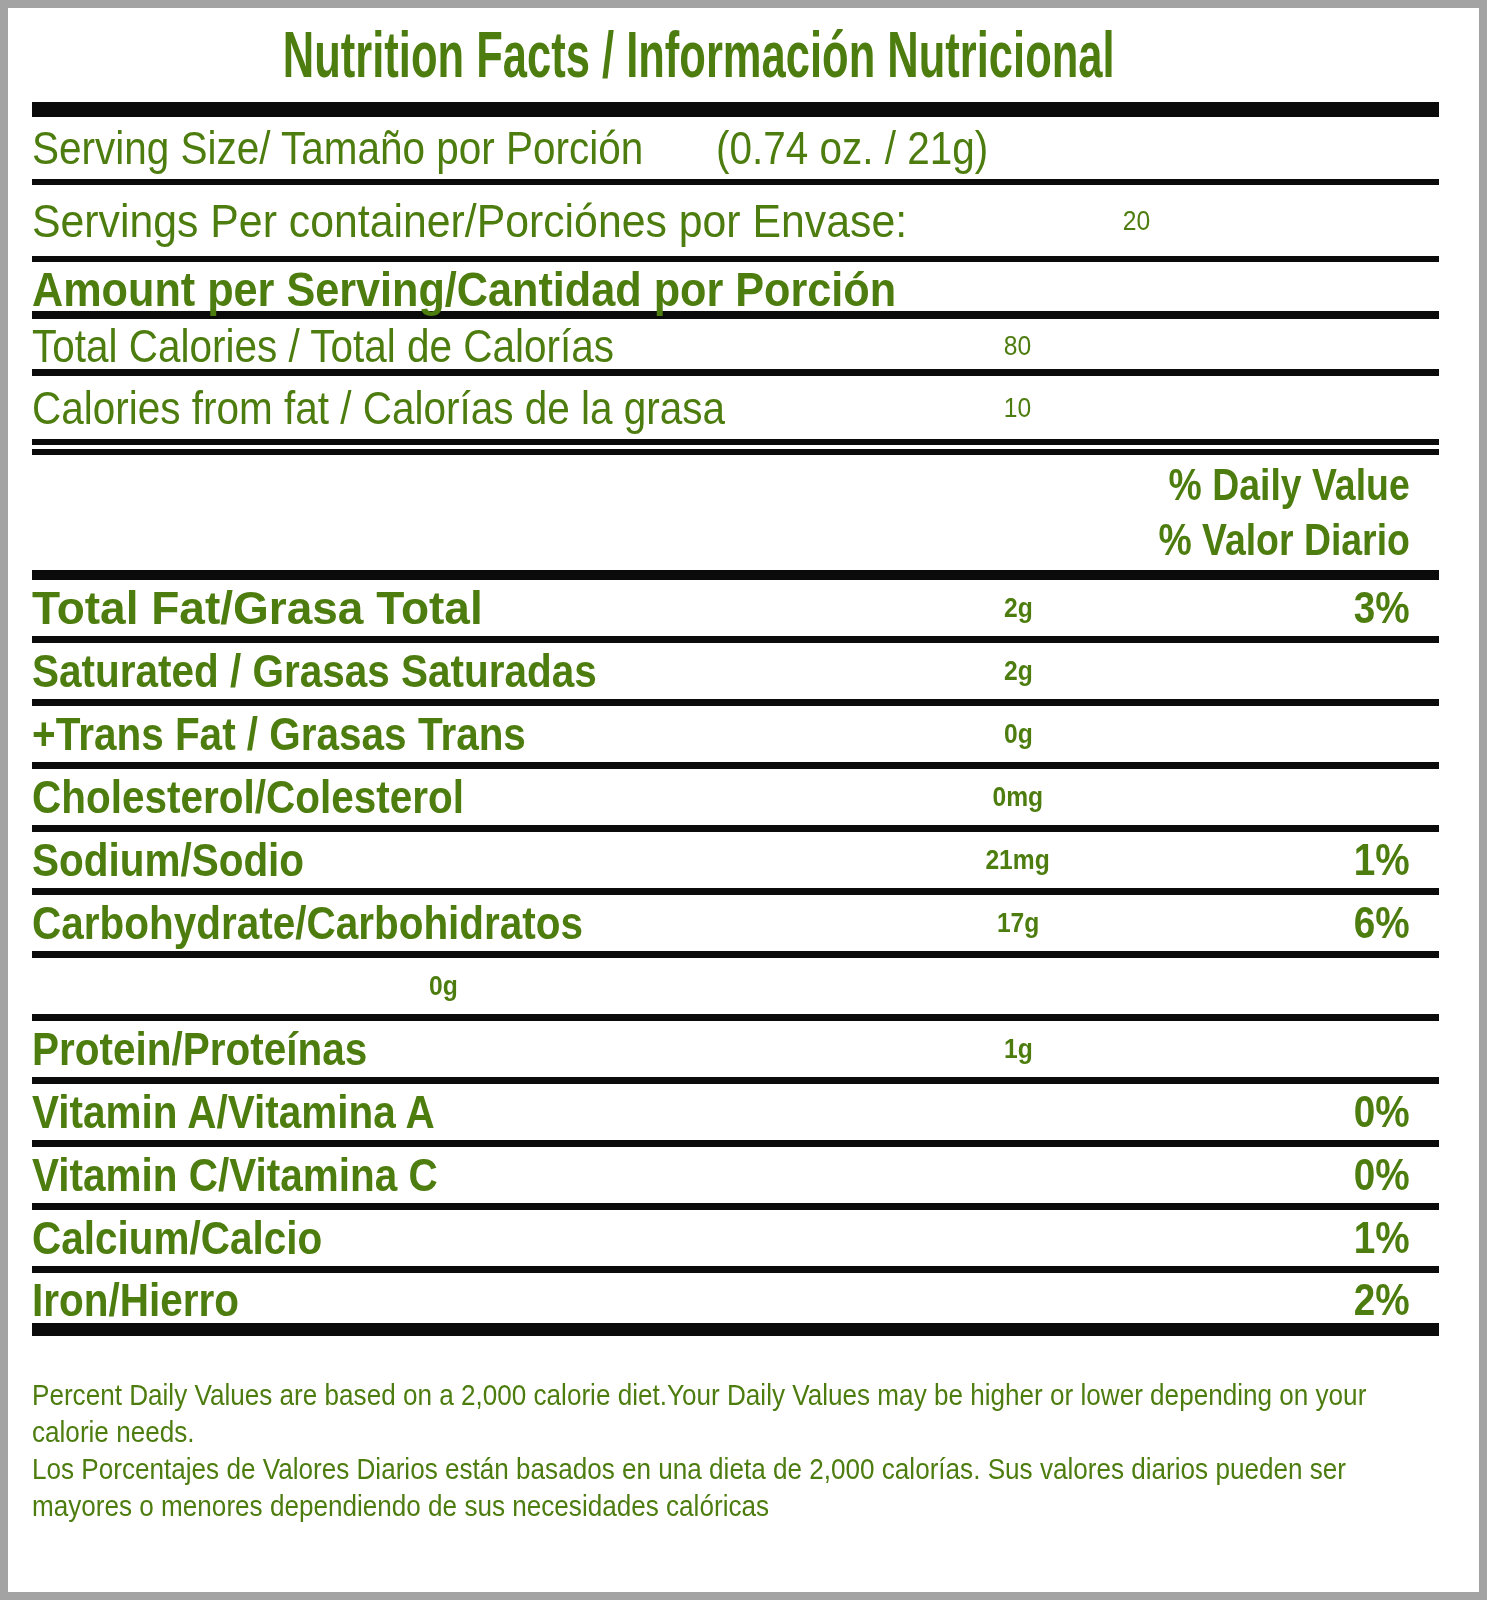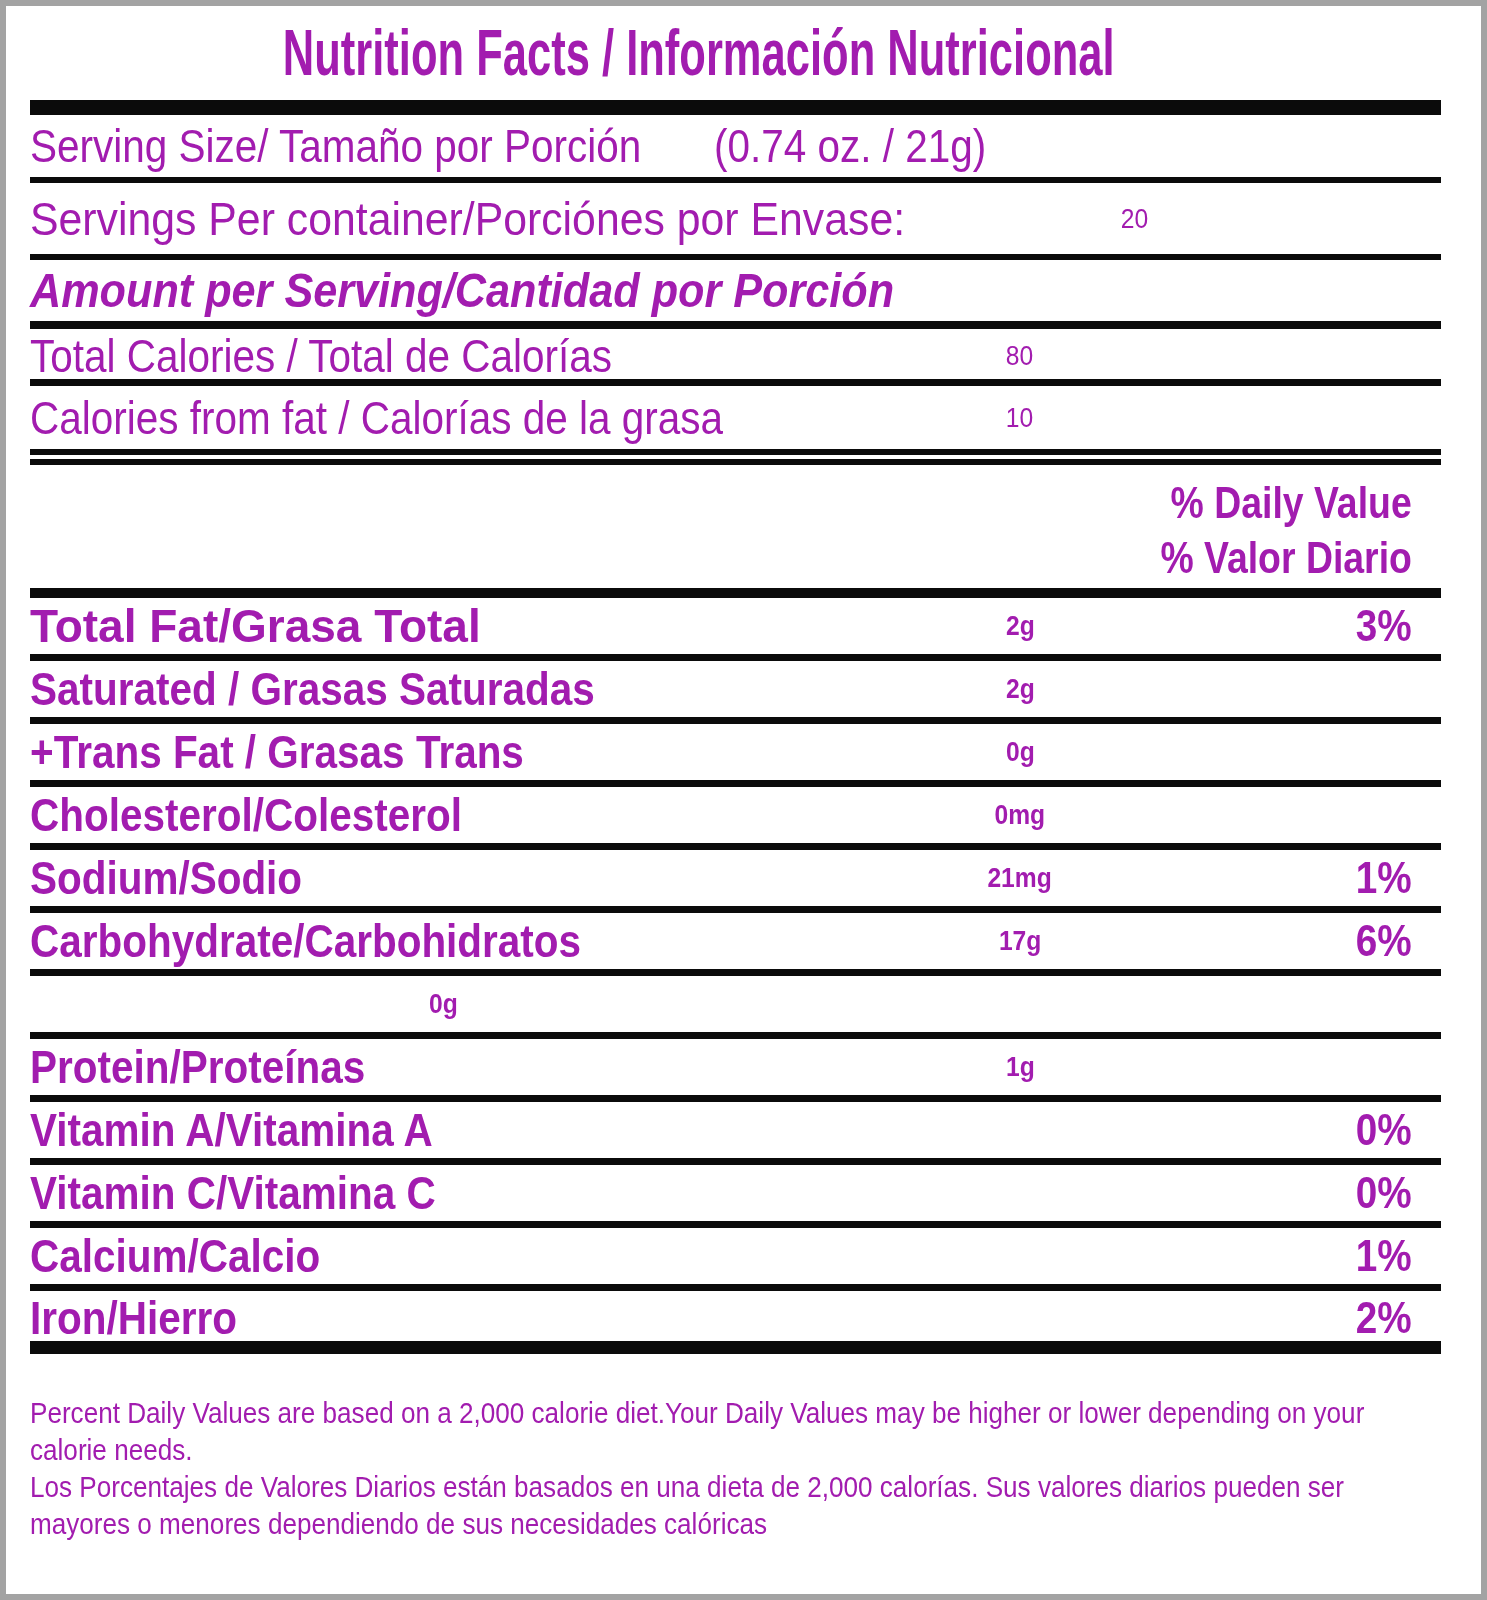--- a/index.html
+++ b/index.html
@@ -3,23 +3,23 @@
 <meta charset="utf-8">
 <style>
   * { box-sizing: border-box; margin: 0; padding: 0; }
   html, body { background: #ffffff; }
   body { font-family: "Liberation Sans", sans-serif; }
 
   .label {
     position: relative;
     width: 1487px;
     height: 1600px;
-    border: 6px solid #a3a3a3;
+    border: 8px solid #a3a3a3;
     background: #ffffff;
-    color: #a21caf;
+    color: #4d7c0f;
     overflow: hidden;
   }
 
   
   .title-wrap {
     height: 94px;
     display: flex;
     align-items: center;
     justify-content: center;
   }
@@ -53,34 +53,34 @@
   .cx90 { display: inline-block; transform: scaleX(0.90); transform-origin: 0 50%; }
   .cxc  { display: inline-block; transform: scaleX(0.88); transform-origin: 50% 50%; }
   .cxr  { display: inline-block; transform: scaleX(0.88); transform-origin: 100% 50%; }
   .cxr85{ display: inline-block; transform: scaleX(0.85); transform-origin: 100% 50%; }
   .plain{ display: inline-block; }
 
   .cols3 { grid-template-columns: 1fr 280px 257px; }
 
   .r-serving  { height: 68px; grid-template-columns: 660px 1fr; }
   .r-servings { height: 77px; }
-  .r-amount   { height: 69px; border-bottom-width: 8px; grid-template-columns: 1fr; font-style: italic; }
+  .r-amount   { height: 57px; border-bottom-width: 8px; grid-template-columns: 1fr; }
   .r-amount .cell-label { font-size: 48px; font-weight: bold; }
   .r-cal      { height: 57px; border-bottom-width: 7px; }
   .r-calfat   { height: 63px; border-bottom: none; }
 
   .double-rule {
     margin: 0 40px 0 24px;
     height: 16px;
     border-top: 6px solid #0b0b0b;
     border-bottom: 6px solid #0b0b0b;
   }
 
   .dv-block {
-    margin: 8px 40px 0 24px;
+    margin: 0 40px 0 24px;
     height: 125px;
     border-bottom: 10px solid #0b0b0b;
     display: flex;
     flex-direction: column;
     justify-content: space-evenly;
     align-items: flex-end;
     padding-right: 29px;
     font-size: 44px;
     font-weight: bold;
   }

